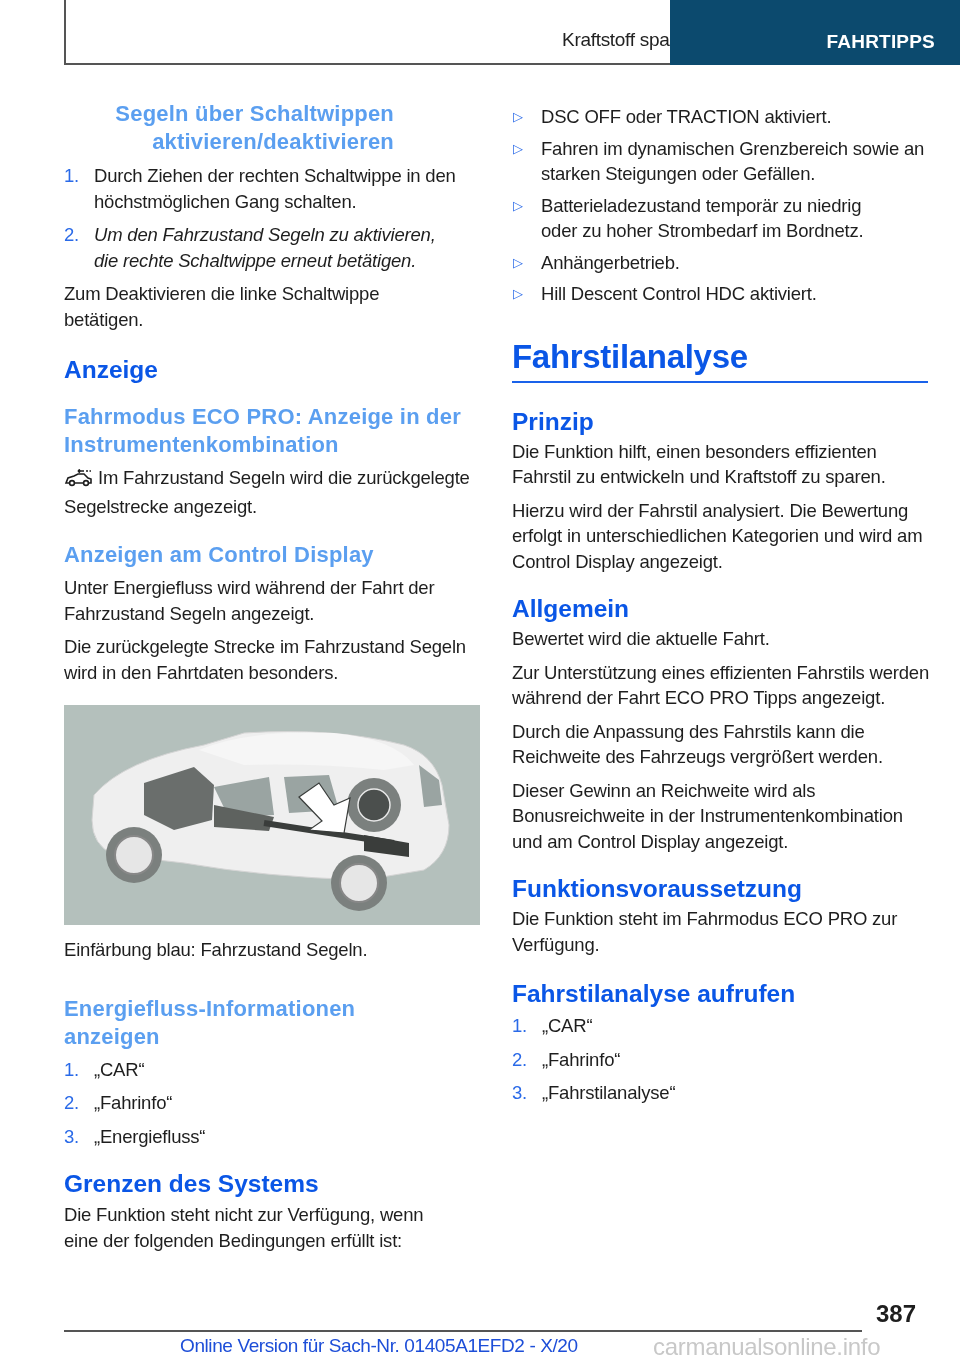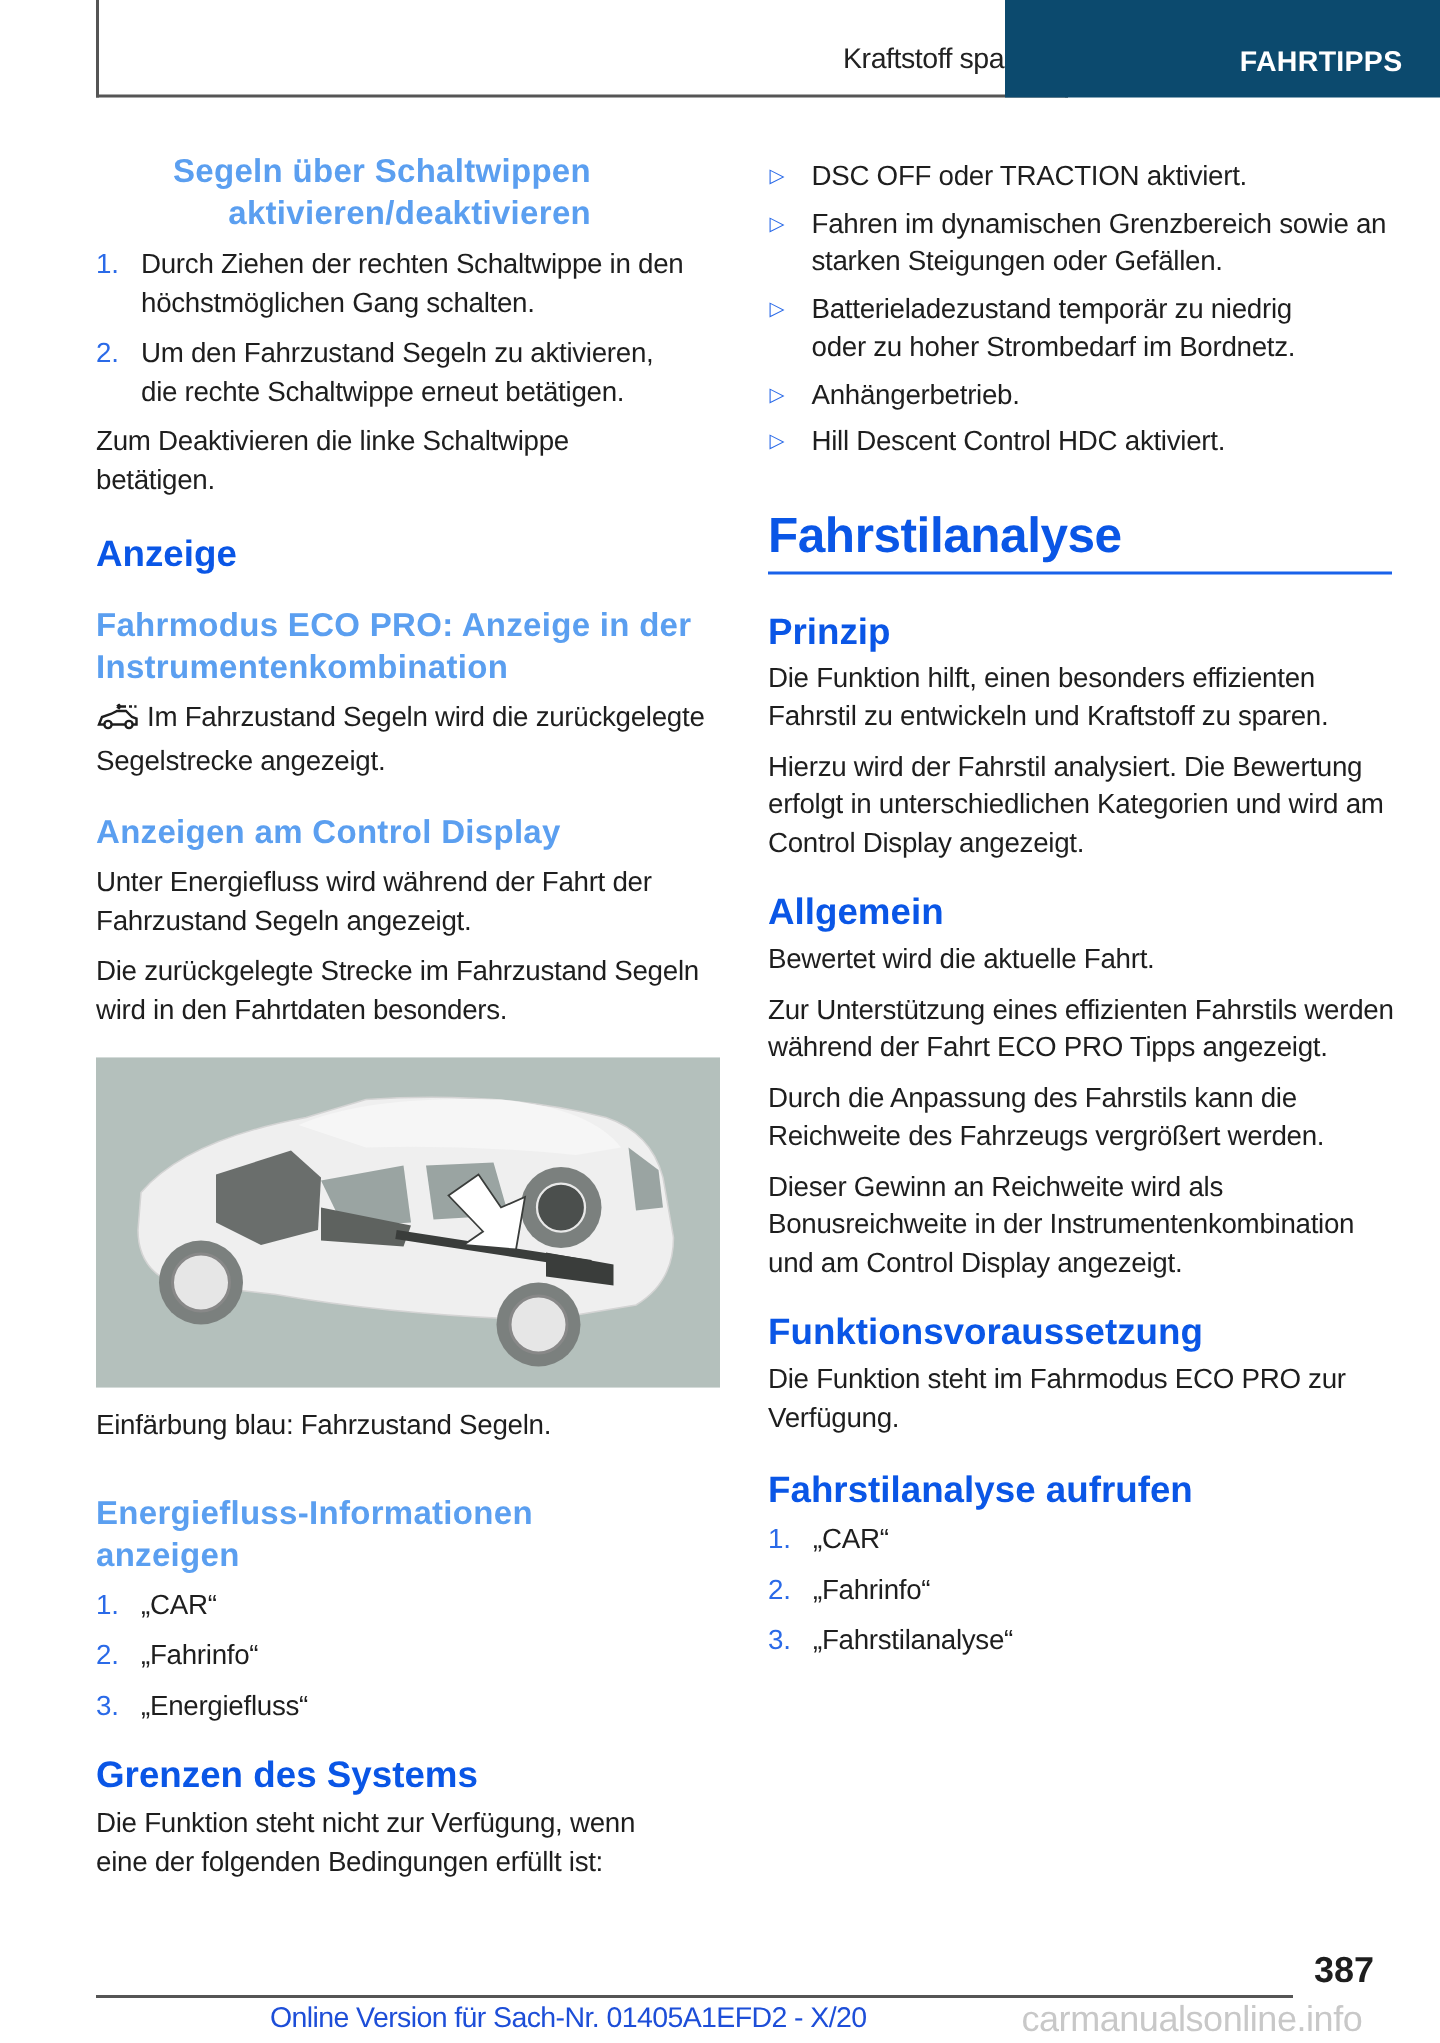--- a/index.html
+++ b/index.html
@@ -55,21 +55,21 @@
 
     
     .pg-num {
       position: absolute; left: 876px; top: 1300px; font-size: 24px; font-weight: bold; color: #1e1e1e;
     }
     .ft-rule { position: absolute; left: 64px; top: 1330px; width: 798px; height: 2px; background: #555; }
     .ft-text {
       position: absolute; left: 180px; top: 1335px; font-size: 19px; color: #1d4ed8; letter-spacing: -0.4px;
     }
     .ft-wm {
-      position: absolute; left: 681px; top: 1333px; font-size: 24px; color: #c8c8c8; letter-spacing: -0.3px;
+      position: absolute; left: 653px; top: 1333px; font-size: 24px; color: #c8c8c8; letter-spacing: -0.3px;
     }
   </style>
 </head>
 <body>
 
 <div class="hdr-left">
   <span class="hdr-left-label">Kraftstoff sparen</span>
 </div>
 <div class="hdr-right">
   <span class="hdr-right-label">FAHRTIPPS</span>
@@ -78,21 +78,21 @@
 <div class="col col-left">
 
   <h3 class="h-light" style="width:330px;text-align:right;">Segeln über Schaltwippen aktivieren/deaktivieren</h3>
   <ol class="olist" style="margin-top:7px;">
     <li>
       <span class="num">1.</span>
       <span>Durch Ziehen der rechten Schaltwippe in den höchstmöglichen Gang schalten.</span>
     </li>
     <li>
       <span class="num">2.</span>
-      <span style="padding-right:20px;">Um den Fahrzustand Segeln zu aktivieren, die rechte Schaltwippe erneut betätigen.</span>
+      <span style="padding-right:20px;font-style:italic;">Um den Fahrzustand Segeln zu aktivieren, die rechte Schaltwippe erneut betätigen.</span>
     </li>
   </ol>
   <p class="p" style="margin-top:8px; padding-right:30px;">Zum Deaktivieren die linke Schaltwippe betätigen.</p>
 
   <h2 class="h-dark" style="margin-top:23px;">Anzeige</h2>
 
   <h3 class="h-light" style="margin-top:18px; width:400px;">Fahrmodus ECO PRO: Anzeige in der Instrumentenkombination</h3>
   <p class="p" style="margin-top:6px;">
     <span style="display:inline-block; width:34px; vertical-align:-3px;">
       <svg width="30" height="18" viewBox="0 0 30 18">

